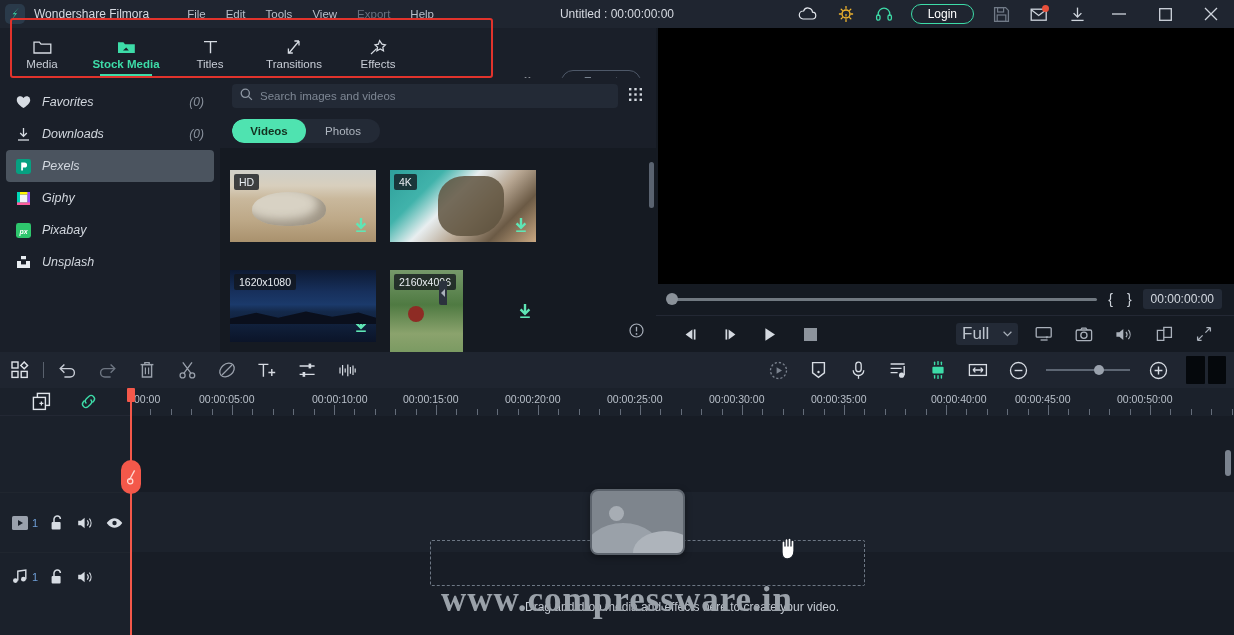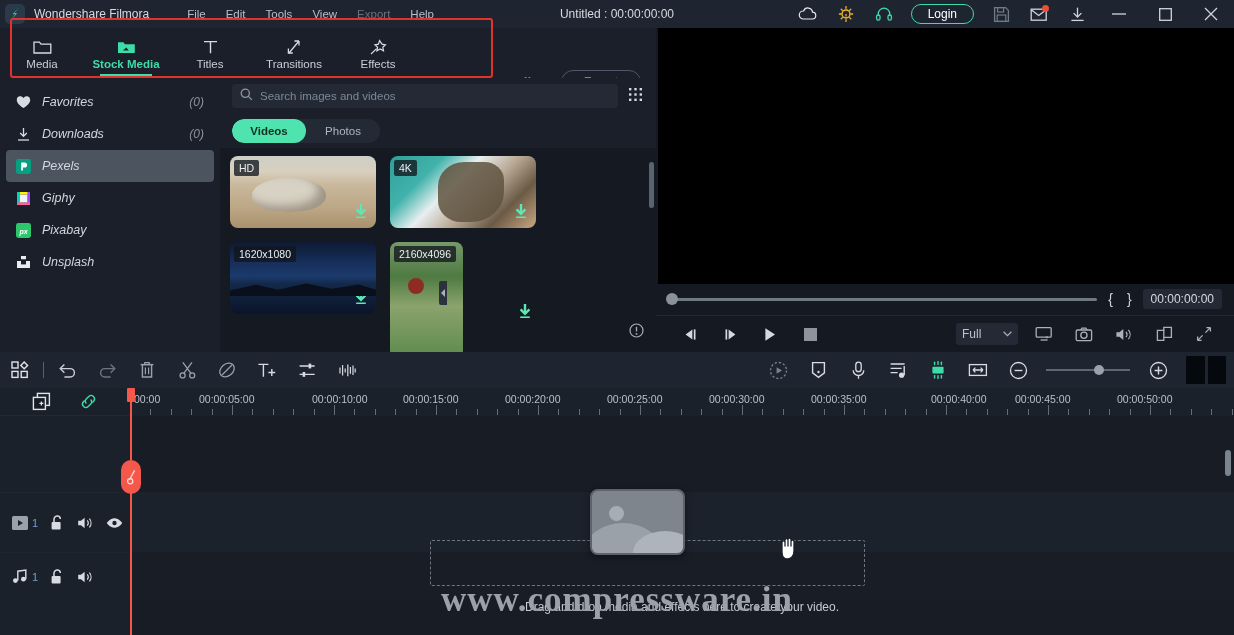--- a/index.html
+++ b/index.html
@@ -145,22 +145,22 @@
     display: flex; align-items: center; justify-content: center;
     color: #aeb5bf; cursor: pointer;
   }
   .seg-btn.on { background: #4fe3b0; color: #13301f; font-weight: bold; }
   .thumbs {
     position: absolute; top: 70px; left: 0; width: 436px; height: 204px;
     background: #151a22; padding: 8px 10px 0 10px;
     display: flex; flex-wrap: wrap; gap: 14px; overflow: hidden;
   }
   .thumb {
-    width: 146px; height: 72px; border-radius: 8px; position: relative;
-    overflow: hidden; cursor: pointer; background: #2a3038;
+    width: 146px; height: 72px; border-radius: 0; position: relative;
+    overflow: hidden; cursor: pointer; background: #2a3038; margin-top: 14px;
   }
   .thumb.tall { width: 73px; height: 116px; }
   .thumb .tag {
     position: absolute; top: 4px; left: 4px; background: rgba(18,22,28,.78);
     color: #e9edf2; font-size: 10.5px; padding: 2px 5px; border-radius: 2px;
   }
   .dl-ico {
     position: absolute; right: 6px; bottom: 4px; cursor: pointer;
   }
   .t1 { background: linear-gradient(180deg,#cfcfc8 0%,#d8cfbd 22%,#c9b89c 40%,#bda887 70%,#a9916d 100%); }
@@ -217,21 +217,21 @@
   }
   .pbtn {
     width: 40px; height: 36px; display: flex; align-items: center;
     justify-content: center; cursor: pointer;
   }
   .qual-sel {
     width: 62px; height: 22px; background: #232a36; border-radius: 3px;
     display: flex; align-items: center; justify-content: space-between;
     padding: 0 6px; cursor: pointer; margin-left: auto;
   }
-  .qual-sel span { font-size: 12px; color: #bcc3cc; }
+  .qual-sel span { font-size: 17px; color: #bcc3cc; }
 
   
   .tl-toolbar {
     position: absolute; top: 352px; left: 0; width: 1234px; height: 36px;
     background: #1f2530; display: flex; align-items: center;
   }
   .tb-btn {
     width: 40px; height: 36px; display: flex; align-items: center;
     justify-content: center; cursor: pointer;
   }

